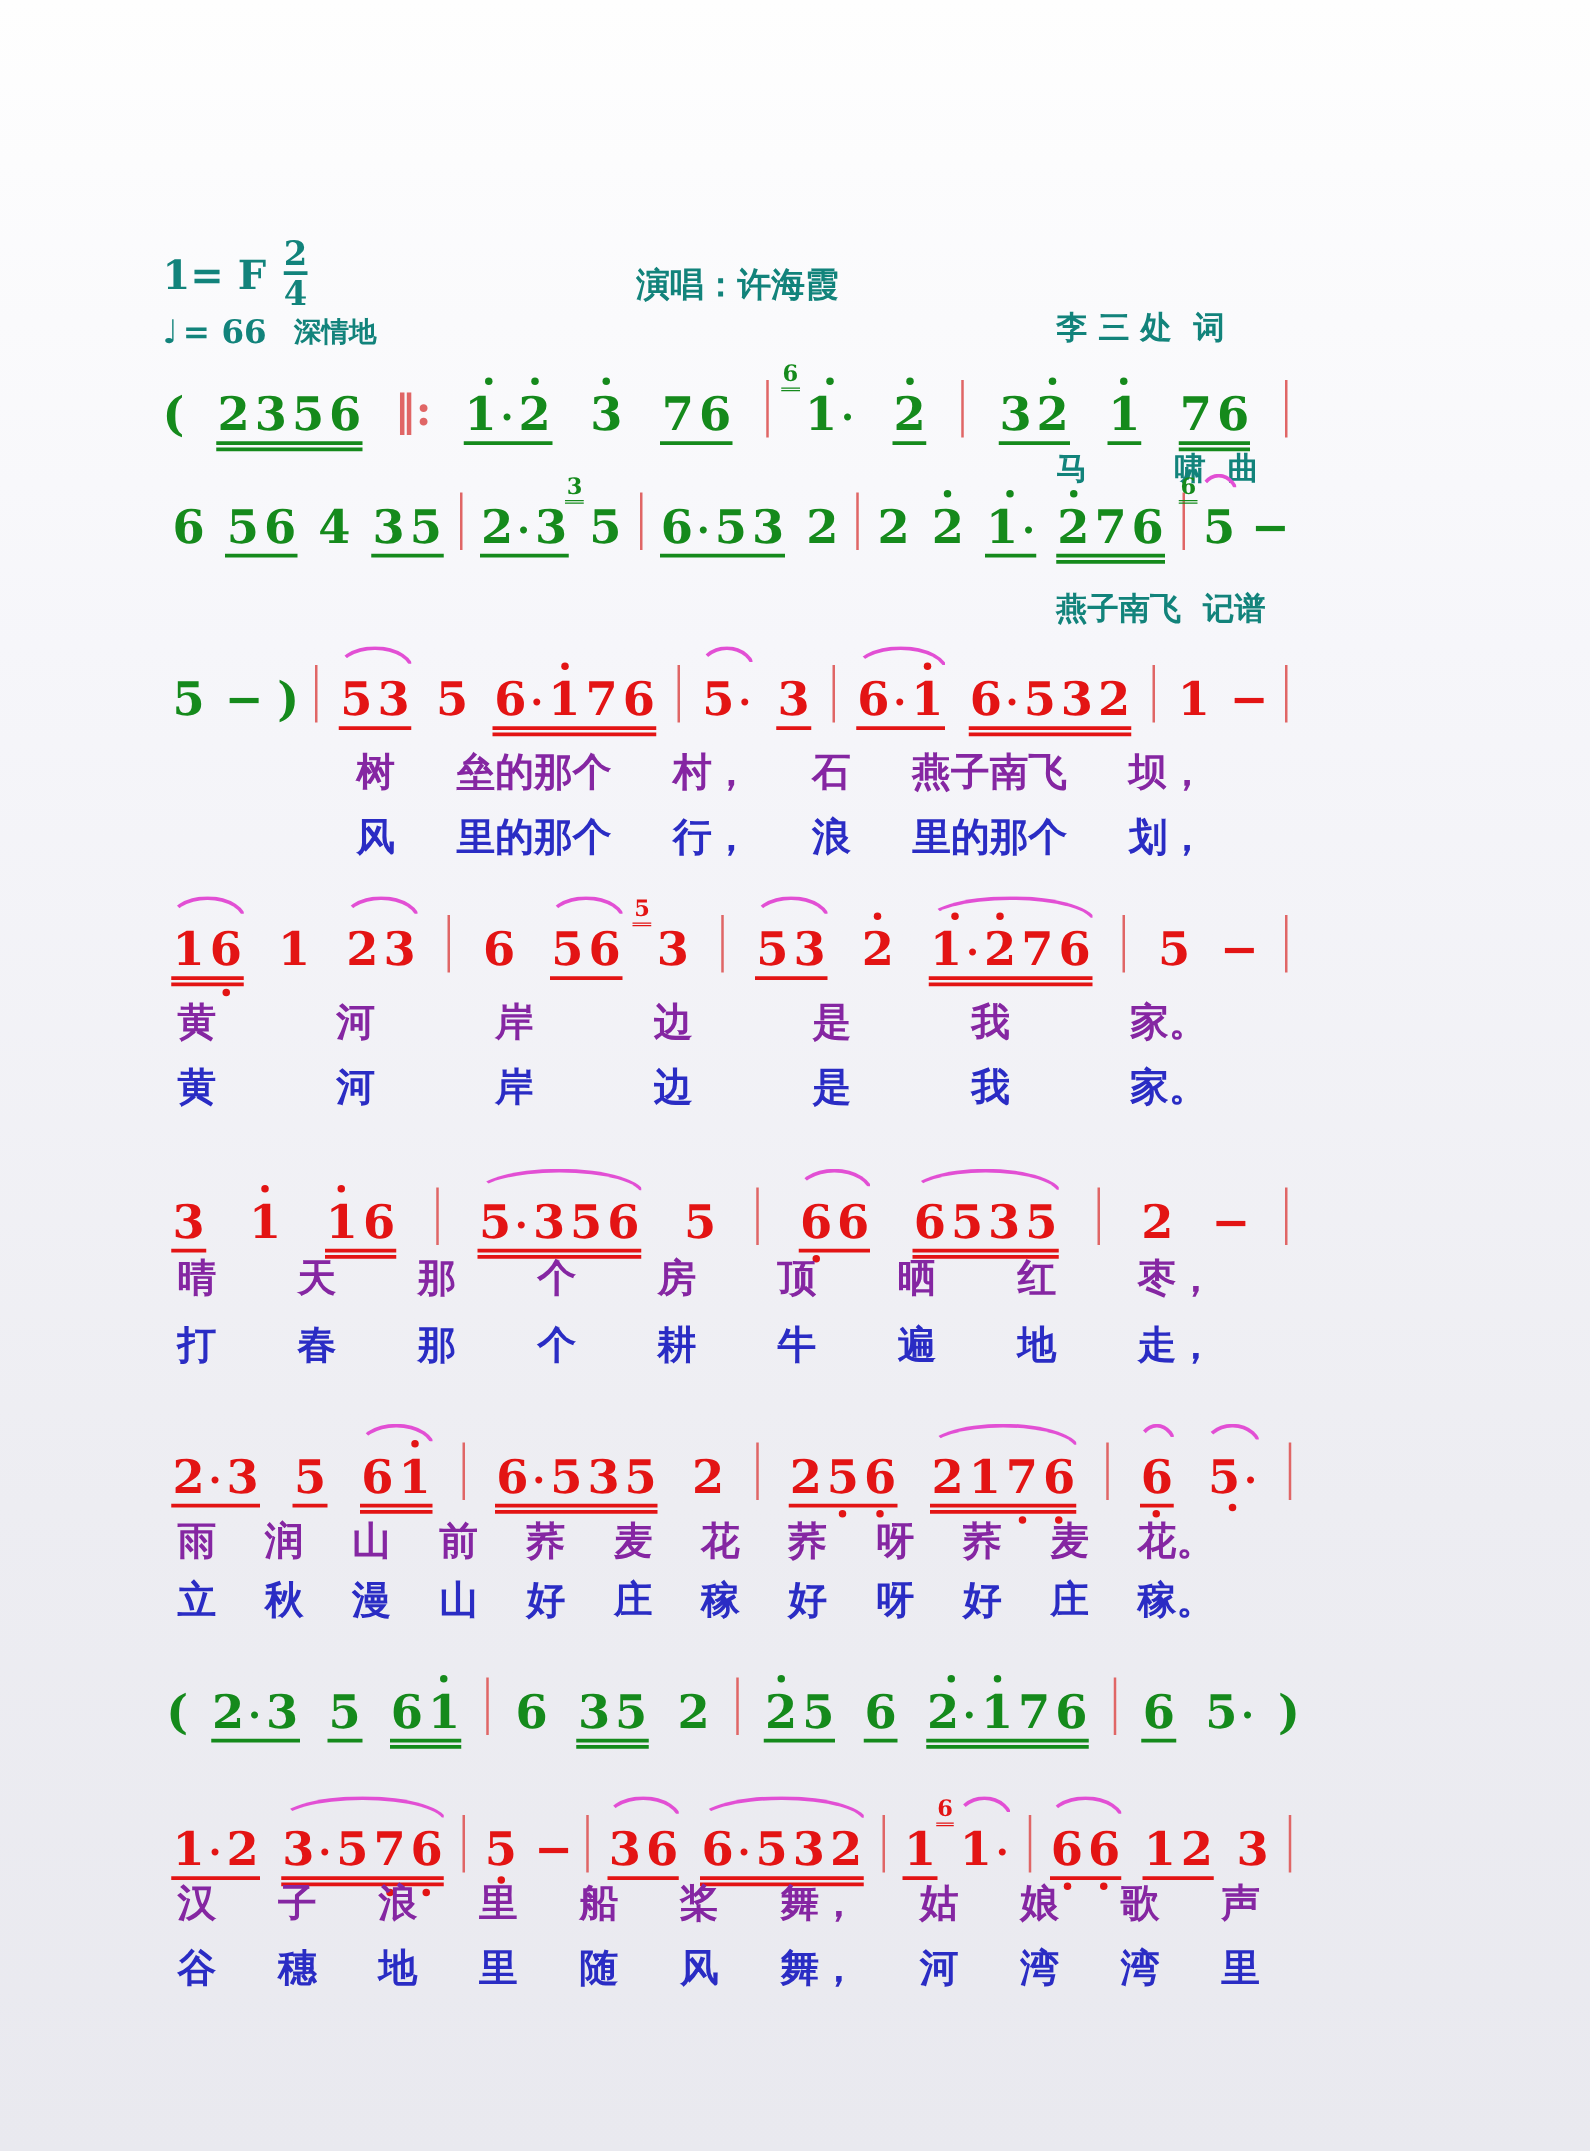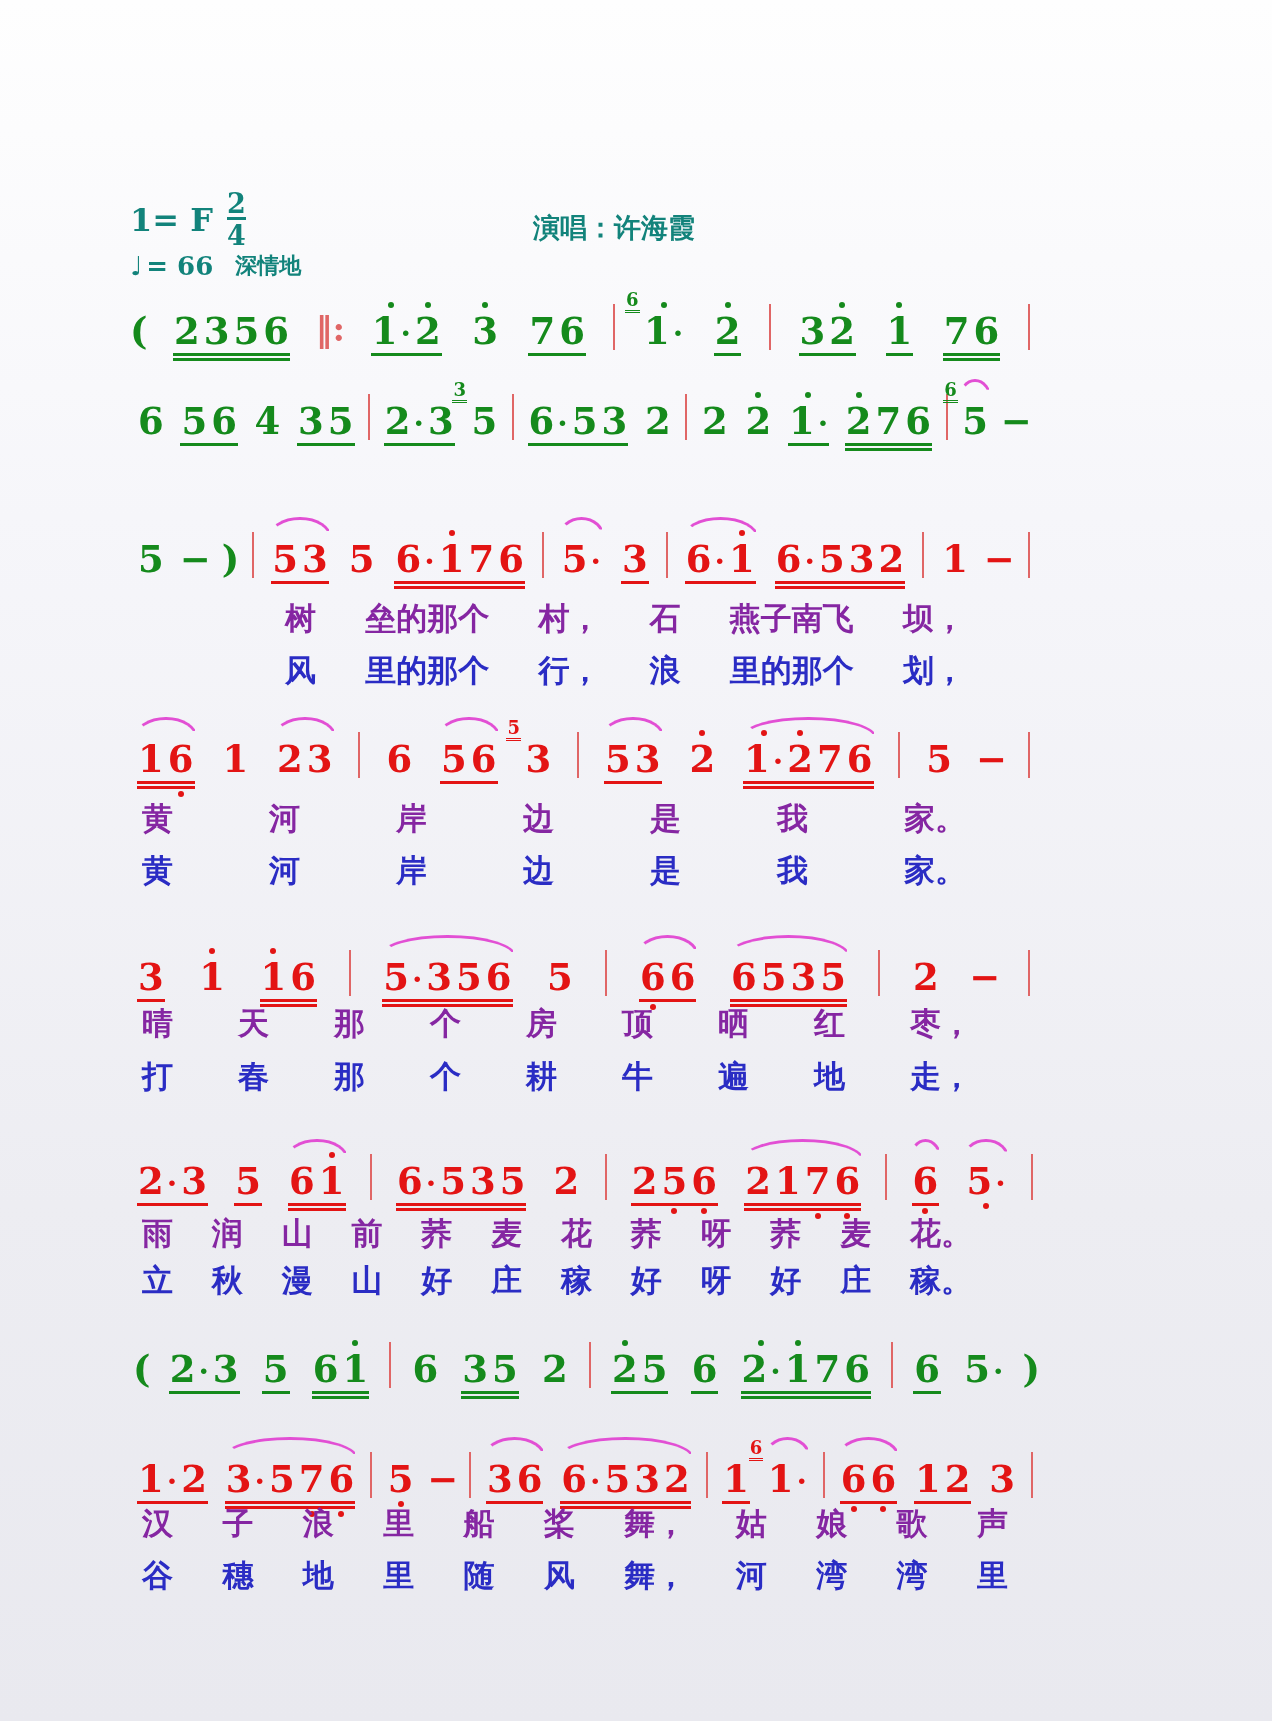--- a/index.html
+++ b/index.html
@@ -3,21 +3,21 @@
 <meta charset="utf-8">
 <style>
   html,body{margin:0;padding:0;background:#dddde3;}
   .page{position:relative;width:1272px;height:1721px;margin:0 auto;overflow:hidden;
         background:linear-gradient(180deg,#fefefe 0%,#f6f6fa 30%,#ededf2 70%,#e9e9ef 100%);
         font-family:"DejaVu Sans",sans-serif;}
   
   .title{position:absolute;top:138px;left:0;width:1180px;text-align:center;
          font:800 46px "DejaVu Sans",sans-serif;letter-spacing:6px;}
   .performer{position:absolute;top:210px;left:0;width:1180px;text-align:center;
-         font:600 27px "DejaVu Serif",serif;margin-left:24px;}
+         font:600 27px "DejaVu Serif",serif;}
   .credits{position:absolute;top:168px;left:845px;font:600 25px "DejaVu Serif",serif;
          line-height:1.5;white-space:pre;}
   .keysig{position:absolute;top:190px;left:130px;}
   .keyrow1{font:800 32px "DejaVu Serif",serif;display:flex;align-items:center;}
   .keyrow2{font:700 26px "DejaVu Serif",serif;display:flex;align-items:center;margin-top:2px;}
   .frac{display:inline-flex;flex-direction:column;align-items:center;font:800 27px "DejaVu Serif",serif;
         line-height:1;margin-left:14px;}
   .frac .den{border-top:3px solid currentColor;padding-top:2px;}
   .expr{font:600 22px "DejaVu Serif",serif;margin-left:22px;}
   .tempov{margin-left:4px;}
@@ -64,20 +64,25 @@
   .ll8{top:1505px;left:142px;width:866px;}
   .ll9{top:1557px;left:142px;width:866px;}
 </style>
 </head>
 <body>
 
 <div class="page">
 
   <div class="performer" style="color: rgb(18, 131, 123);">演唱：许海霞</div>
 
+  <div class="credits" style="color: rgb(18, 131, 123);">
+    <div>李 三 处  词</div>
+    <div>马        啸  曲</div>
+    <div>燕子南飞  记谱</div>
+  </div>
 
   <div class="keysig" style="color: rgb(18, 131, 123);">
     <div class="keyrow1">
       <span>1= F</span>
       <span class="frac">
         <span>2</span>
         <span class="den">4</span>
       </span>
     </div>
     <div class="keyrow2">

